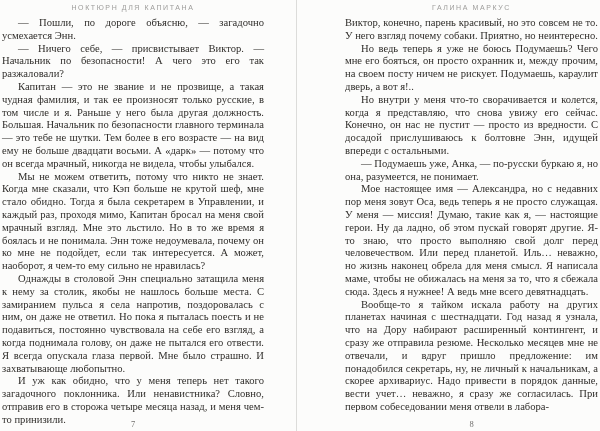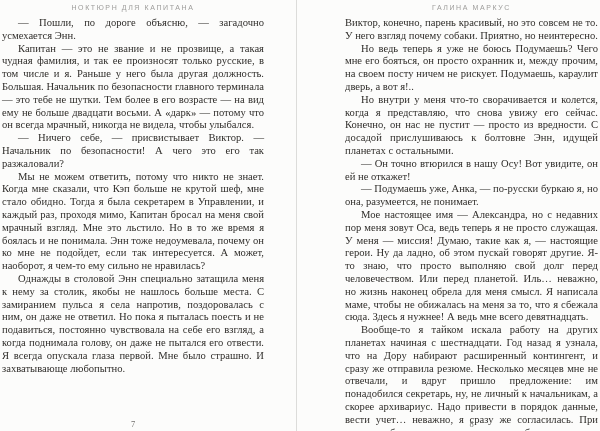--- a/index.html
+++ b/index.html
@@ -43,35 +43,35 @@
 <body>
 
 <div class="spread">
 
   <div class="gutter"></div>
 
   <div class="runhead left">НОКТЮРН ДЛЯ КАПИТАНА</div>
 
   <div class="page-body left">
     <p class="ind">— Пошли, по дороге объясню, — загадочно усмехается Энн.</p>
+    <p class="ind">— Ничего себе, — присвистывает Виктор. — Начальник по безопасности! А чего это его так разжаловали?</p>
     <p class="ind">Капитан — это не звание и не прозвище, а такая чудная фамилия, и так ее произносят только русские, в том числе и я. Раньше у него была другая должность. Большая. Начальник по безопасности главного терминала — это тебе не шутки. Тем более в его возрасте — на вид ему не больше двадцати восьми. А «дарк» — потому что он всегда мрачный, никогда не видела, чтобы улыбался.</p>
-    <p class="ind">— Ничего себе, — присвистывает Виктор. — Начальник по безопасности! А чего это его так разжаловали?</p>
     <p class="ind">Мы не можем ответить, потому что никто не знает. Когда мне сказали, что Кэп больше не крутой шеф, мне стало обидно. Тогда я была секретарем в Управлении, и каждый раз, проходя мимо, Капитан бросал на меня свой мрачный взгляд. Мне это льстило. Но в то же время я боялась и не понимала. Энн тоже недоумевала, почему он ко мне не подойдет, если так интересуется. А может, наоборот, я чем-то ему сильно не нравилась?</p>
     <p class="ind">Однажды в столовой Энн специально затащила меня к нему за столик, якобы не нашлось больше места. С замиранием пульса я села напротив, поздоровалась с ним, он даже не ответил. Но пока я пыталась поесть и не подавиться, постоянно чувствовала на себе его взгляд, а когда поднимала голову, он даже не пытался его отвести. Я всегда опускала глаза первой. Мне было страшно. И захватывающе любопытно.</p>
+    <p class="ind">И уж как обидно, что у меня теперь нет такого загадочного поклонника. Или ненавистника? Словно, отправив его в сторожа четыре месяца назад, и меня чем-то принизили.</p>
   </div>
 
   <div class="pagenum left">7</div>
 
   <div class="runhead right">ГАЛИНА МАРКУС</div>
 
   <div class="page-body right">
     <p>Виктор, конечно, парень красивый, но это совсем не то. У него взгляд почему собаки. Приятно, но неинтересно.</p>
     <p class="ind">Но ведь теперь я уже не боюсь Подумаешь? Чего мне его бояться, он просто охранник и, между прочим, на своем посту ничем не рискует. Подумаешь, караулит дверь, а вот я!..</p>
-    <p class="ind">Но внутри у меня что-то сворачивается и колется, когда я представляю, что снова увижу его сейчас. Конечно, он нас не пустит — просто из вредности. С досадой прислушиваюсь к болтовне Энн, идущей планетах с остальными.</p>
-    <p class="ind">— Он точно втюрился в нашу Осу! Вот увидите, он ей не откажет!</p>
+    <p class="ind">Но внутри у меня что-то сворачивается и колется, когда я представляю, что снова увижу его сейчас. Конечно, он нас не пустит — просто из вредности. С досадой прислушиваюсь к болтовне Энн, идущей впереди с остальными.</p>
     <p class="ind">— Подумаешь уже, Анка, — по-русски буркаю я, но она, разумеется, не понимает.</p>
     <p class="ind">Мое настоящее имя — Александра, но с недавних пор меня зовут Оса, ведь теперь я не просто служащая. У меня — миссия! Думаю, такие как я, — настоящие герои. Ну да ладно, об этом пускай говорят другие. Я-то знаю, что просто выполняю свой долг перед человечеством. Или перед планетой. Иль… неважно, но жизнь наконец обрела для меня смысл. Я написала маме, чтобы не обижалась на меня за то, что я сбежала сюда. Здесь я нужнее! А ведь мне всего девятнадцать.</p>
     <p class="ind">Вообще-то я тайком искала работу на других планетах начиная с шестнадцати. Год назад я узнала, что на Дору набирают расширенный контингент, и сразу же отправила резюме. Несколько месяцев мне не отвечали, и вдруг пришло предложение: им понадобился секретарь, ну, не личный к начальникам, а скорее архивариус. Надо привести в порядок данные, вести учет… неважно, я сразу же согласилась. При первом собеседовании меня отвели в лабора-</p>
   </div>
 
   <div class="pagenum right">8</div>
 
 </div>
 
 </body></html>

